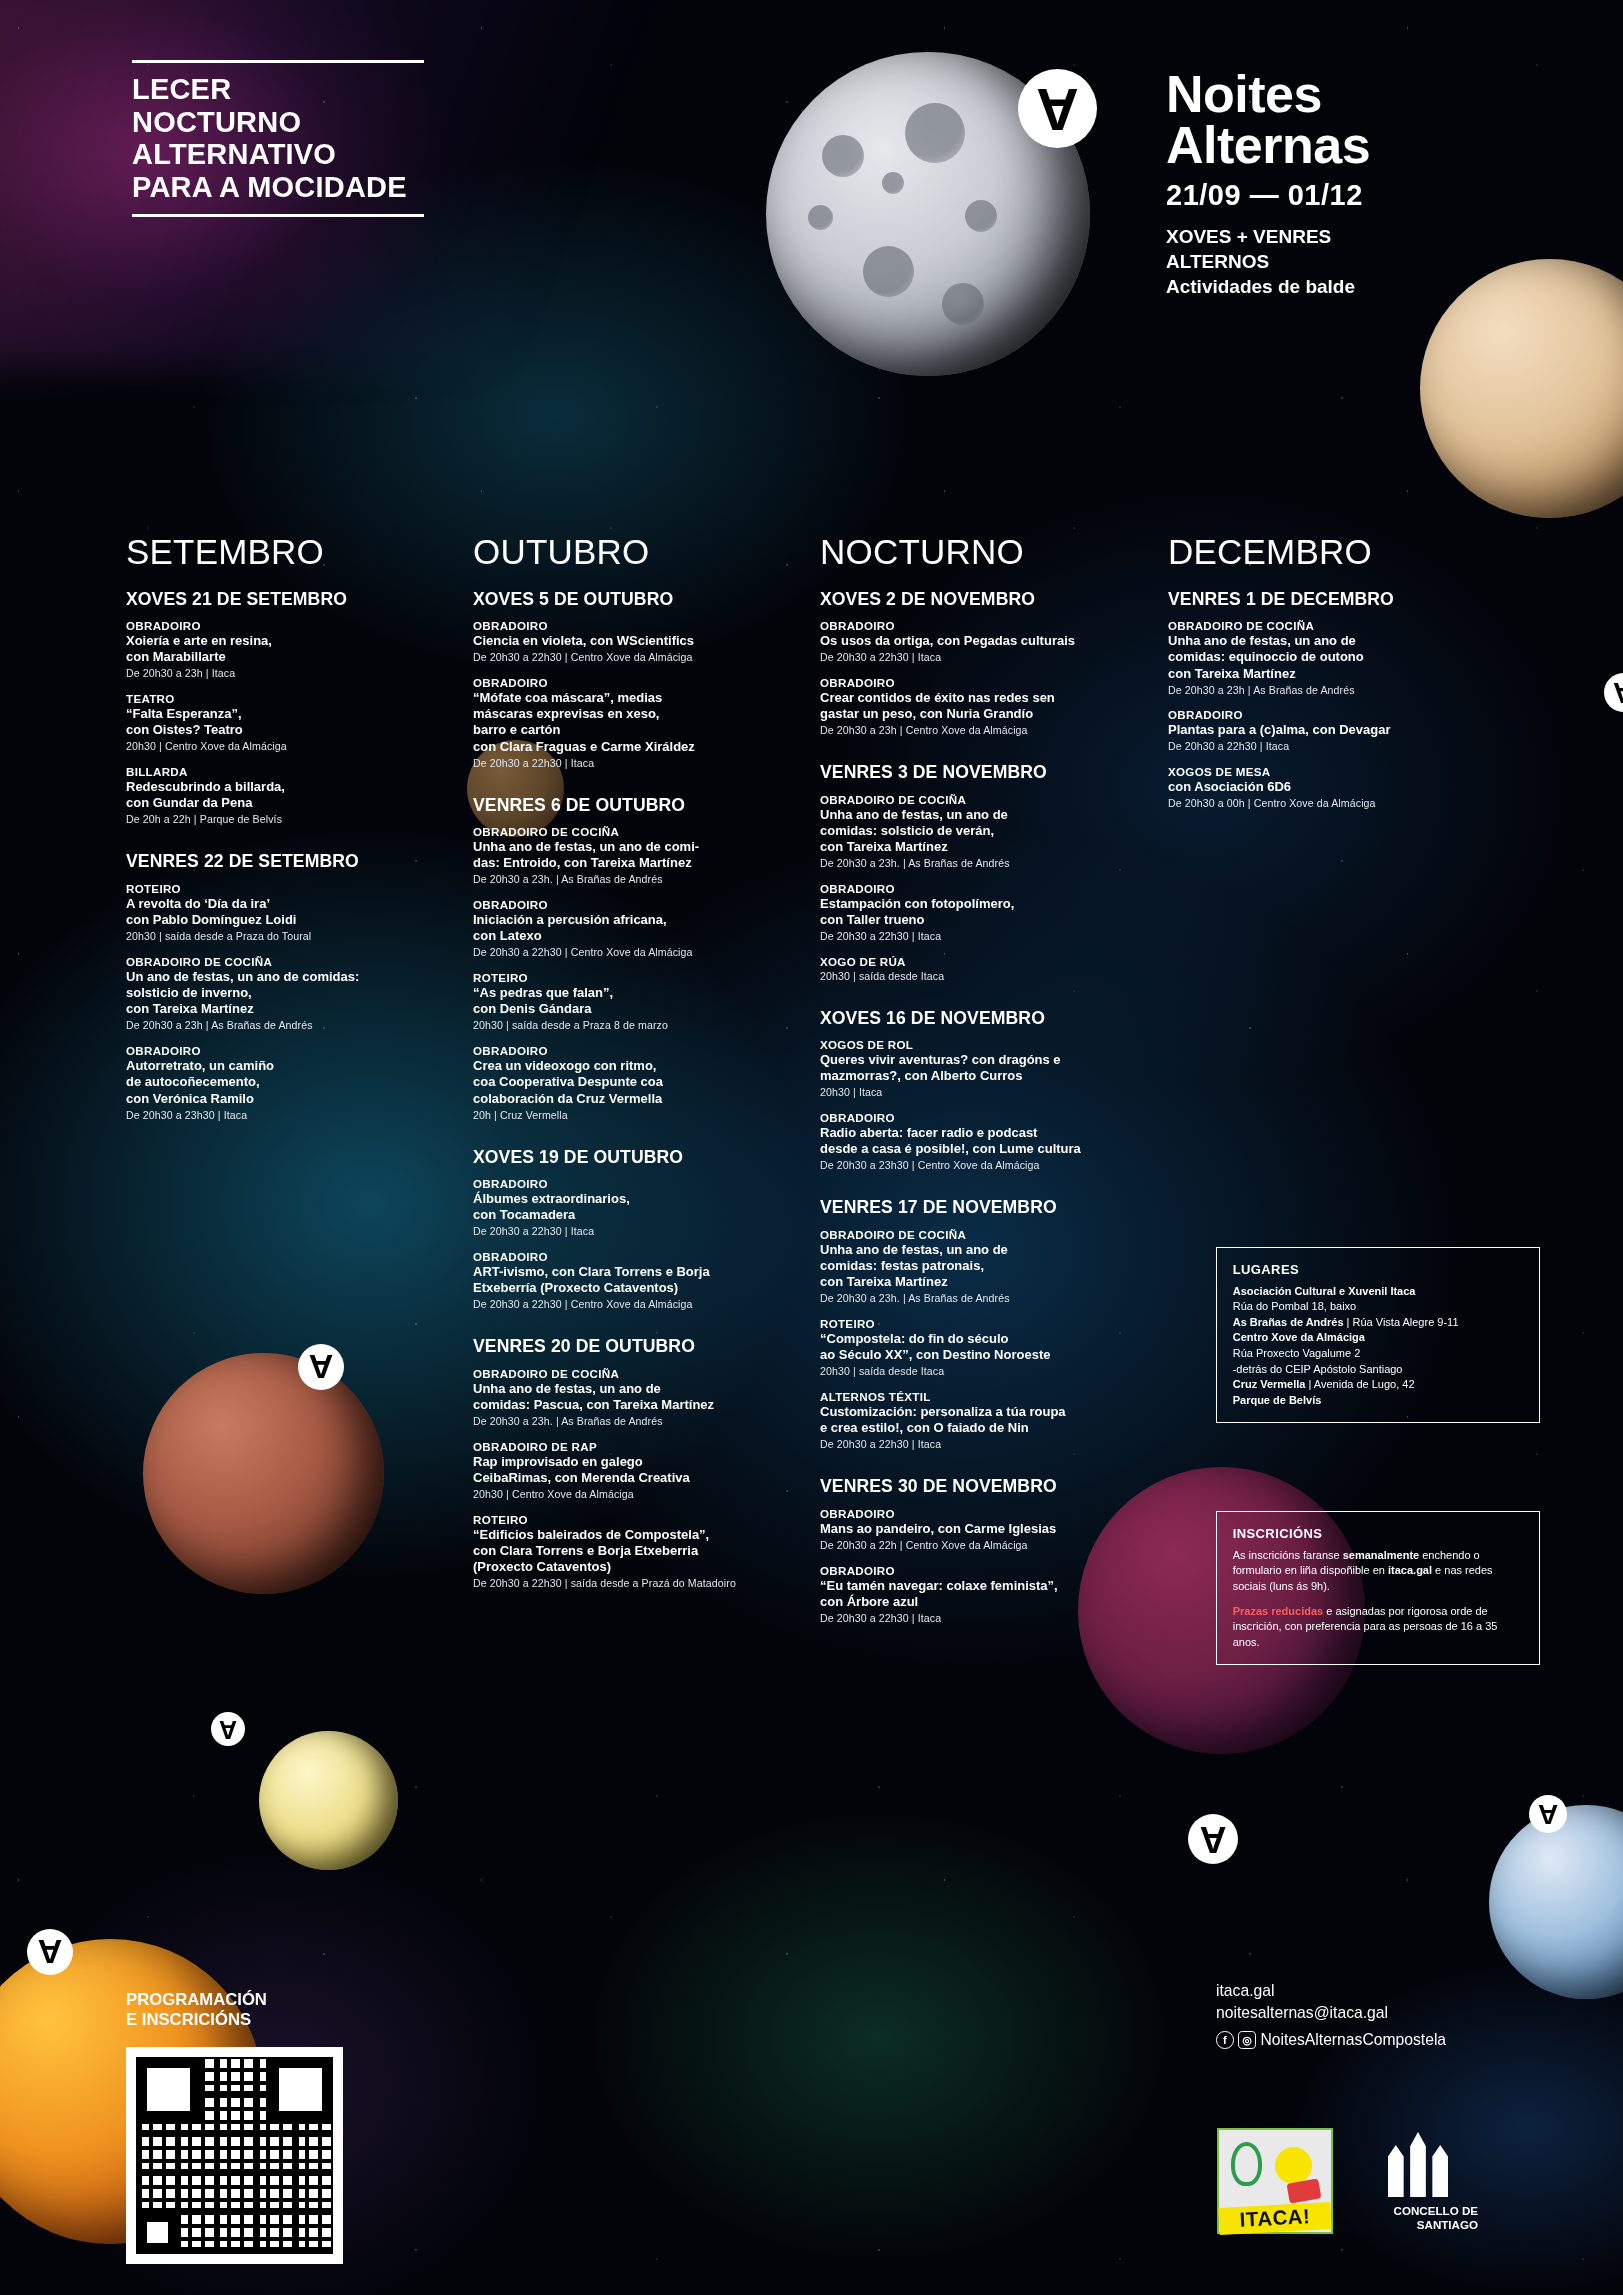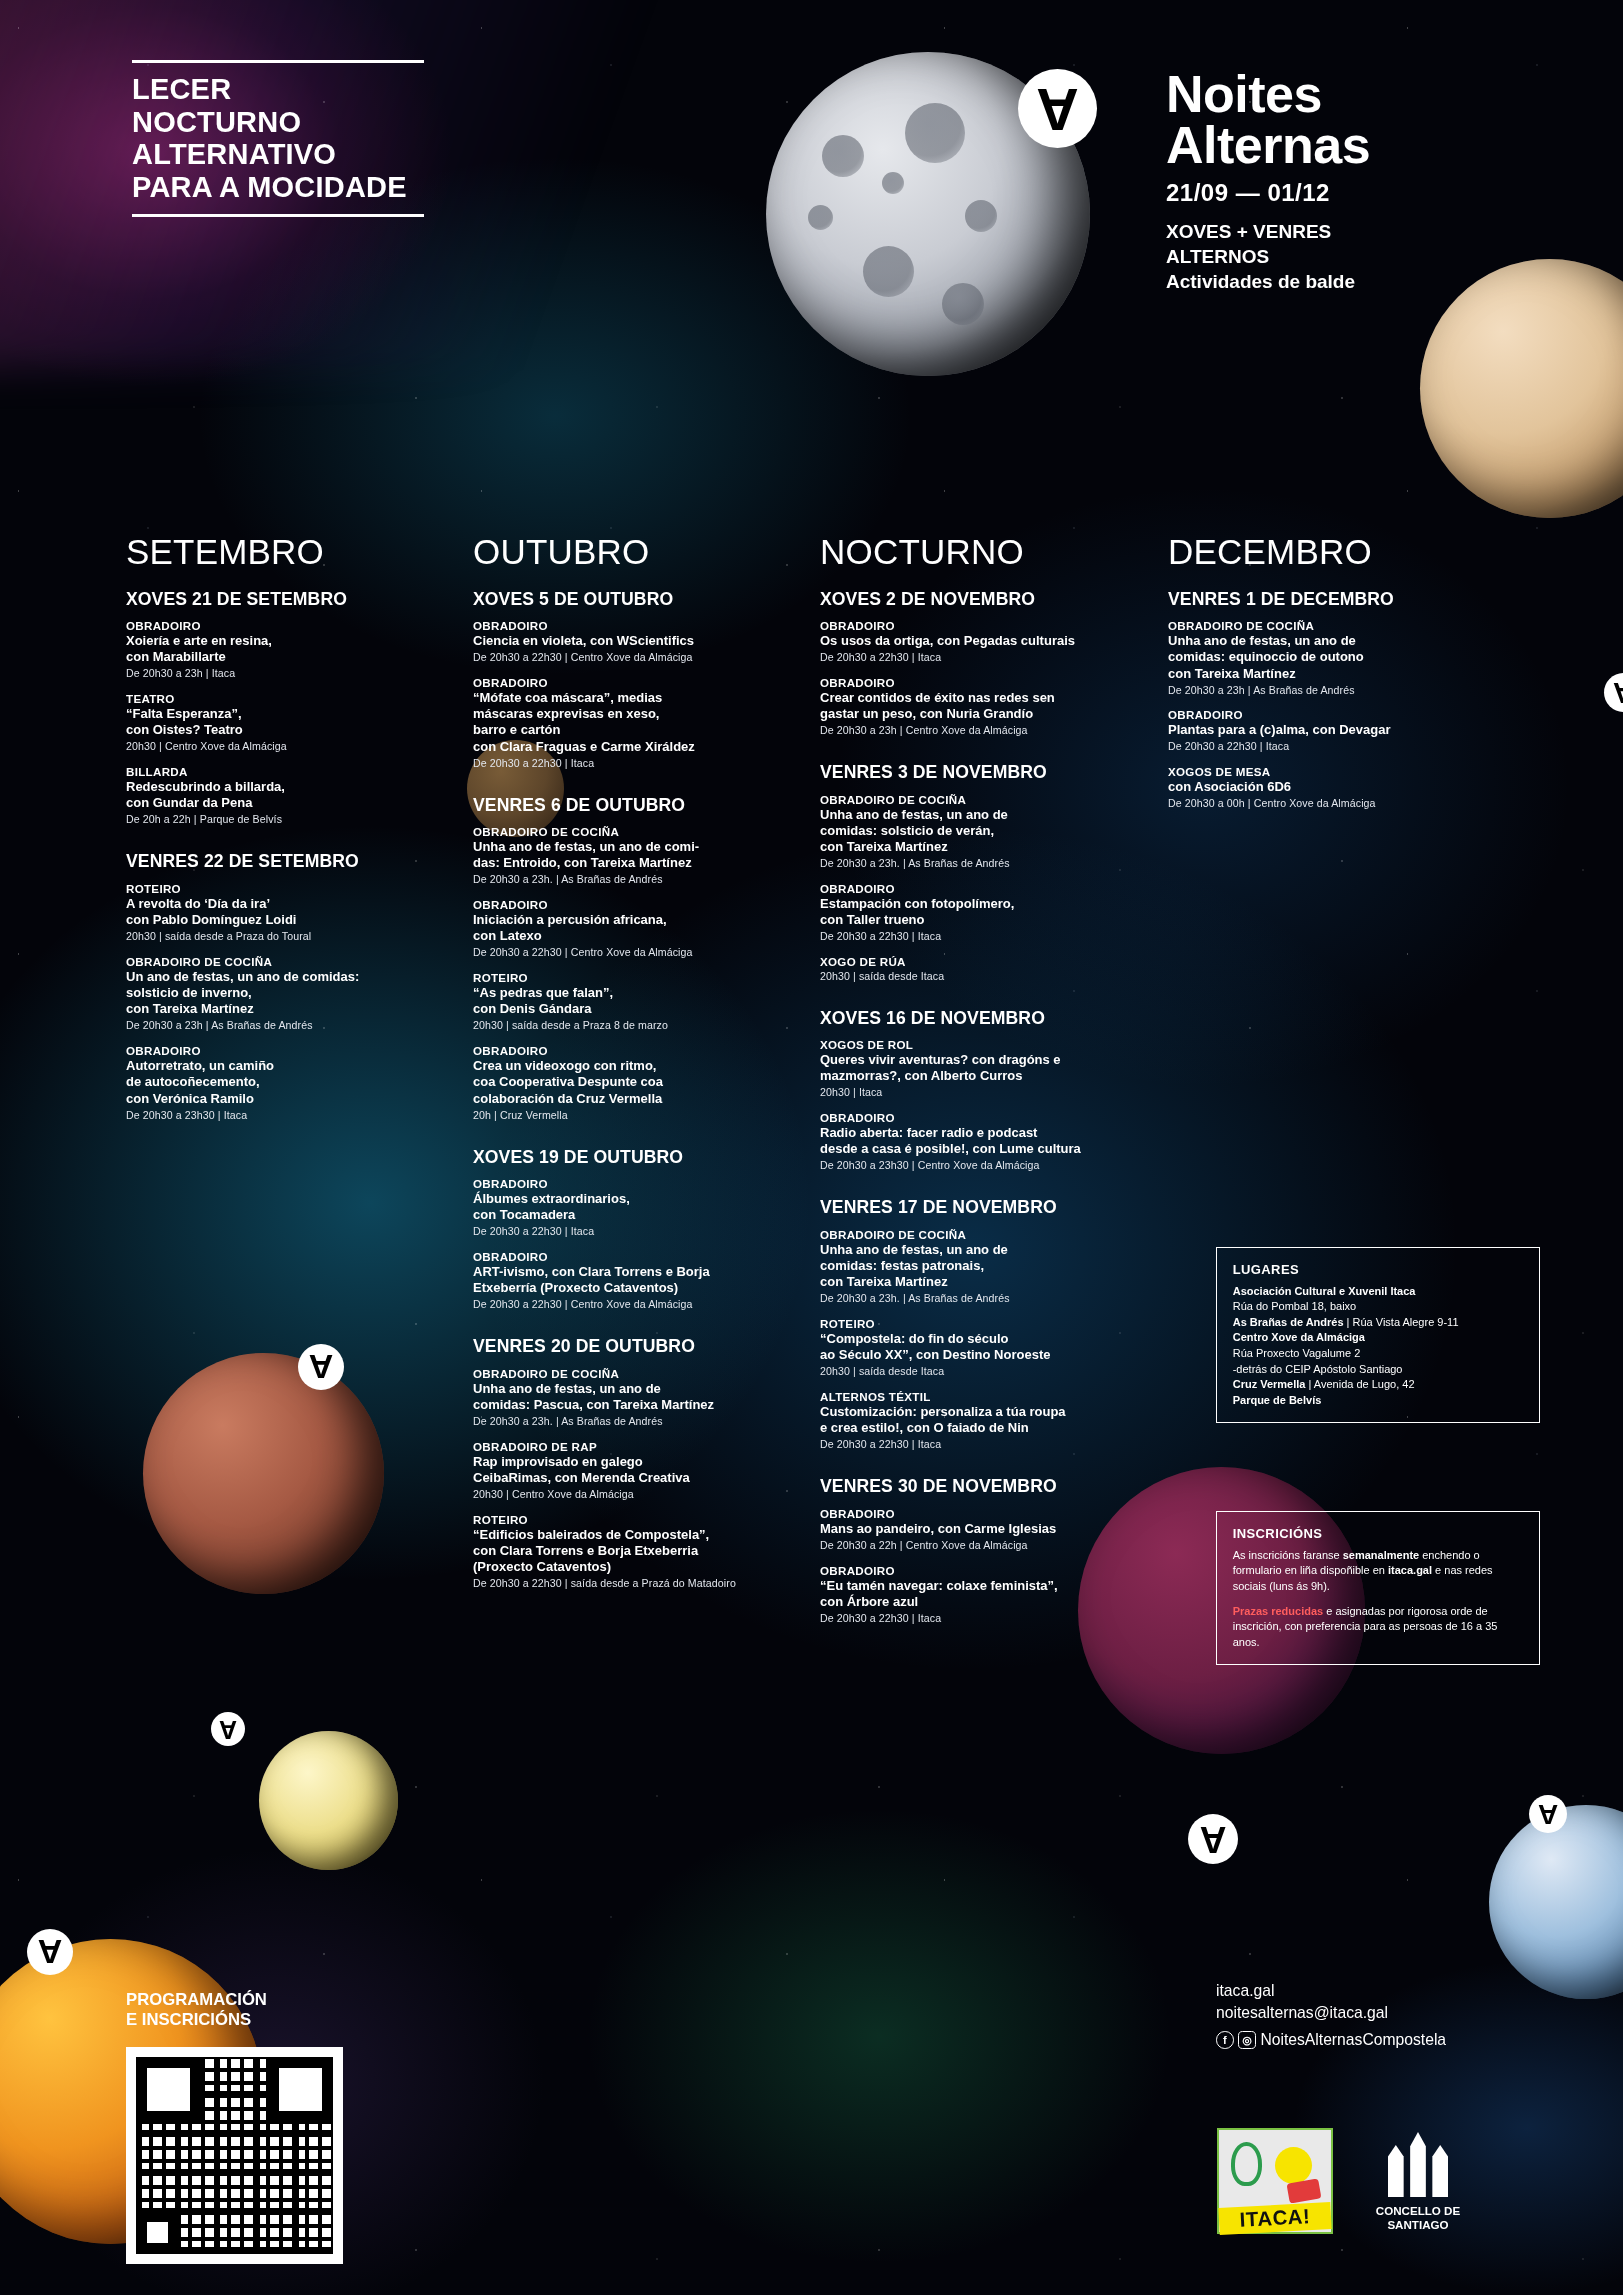--- a/index.html
+++ b/index.html
@@ -155,21 +155,21 @@
     white-space: pre-line;
   }
   .brand {
     position: absolute; left: 1166px; top: 69px; color: #fff;
   }
   .brand .title {
     font-size: 52px; font-weight: 700; line-height: .98; white-space: pre-line;
     letter-spacing: -0.5px;
   }
   .brand .dates {
-    font-size: 24px; font-weight: 700; margin-top: 8.3px; letter-spacing: 0.5px;
+    font-size: 29px; font-weight: 700; margin-top: 8.3px; letter-spacing: 0.5px;
   }
   .brand .sub {
     font-size: 19px; font-weight: 700; line-height: 1.32; margin-top: 12px; white-space: pre-line;
   }
 
   
   .cols { position: absolute; left: 0; top: 500px; width: 1623px; }
   .col { position: absolute; top: 0; }
   .col-0 { left: 126px; width: 324px; }
   .col-1 { left: 473px; width: 324px; }
@@ -276,21 +276,21 @@
   .logo-itaca .shape2 {
     position: absolute; left: 56px; top: 16.7px; width: 37px; height: 37px;
     border-radius: 50%; background: #f7e400;
   }
   .logo-itaca .shape3 {
     position: absolute; left: 69px; top: 51px; width: 32px; height: 20.4px;
     background: #e23b3b; border-radius: 3.7px; transform: rotate(-10deg);
   }
   .logo-concello {
     position: absolute; left: 1358px; top: 2128px; width: 120px; color: #fff;
-    text-align: center;
+    text-align: right;
   }
   .logo-concello .towers {
     height: 69px; display: flex; align-items: flex-end; justify-content: center; gap: 6.5px;
   }
   .logo-concello .t {
     width: 15.7px; background: #fff;
     clip-path: polygon(50% 0%, 100% 22%, 100% 100%, 0% 100%, 0% 22%);
   }
   .logo-concello .t1 { height: 52px; }
   .logo-concello .t2 { height: 65px; }

